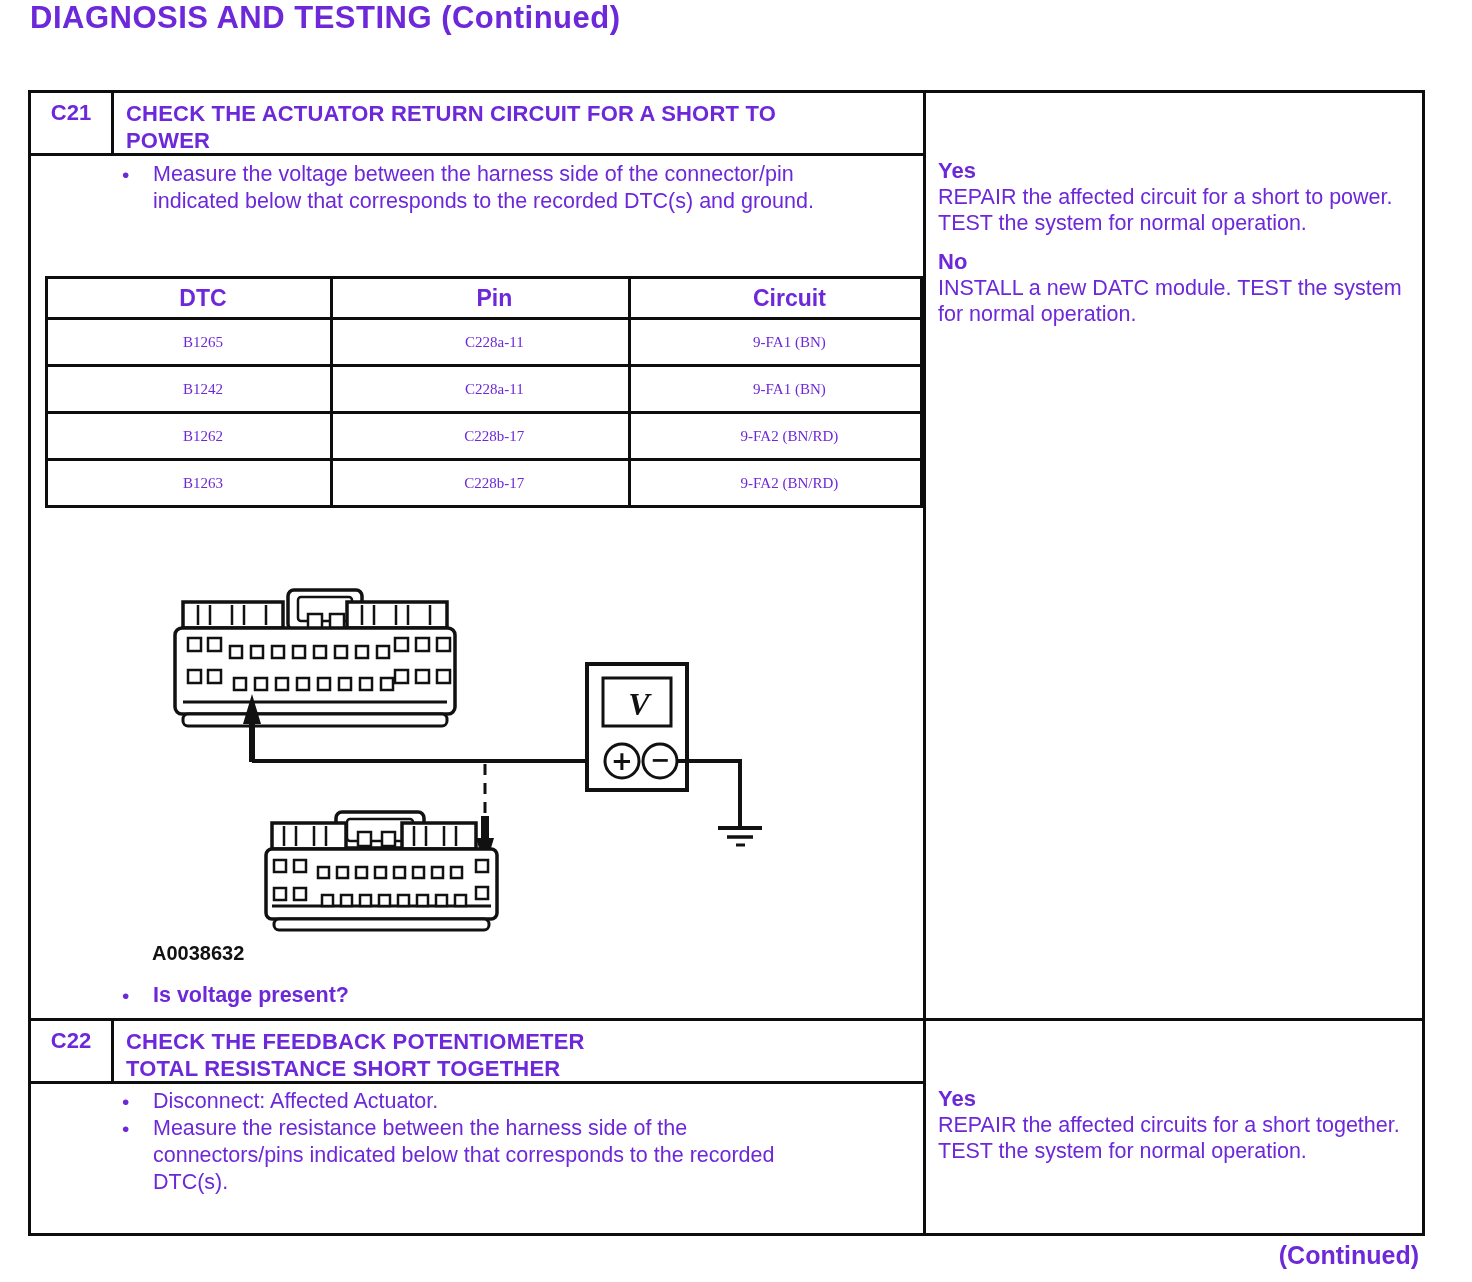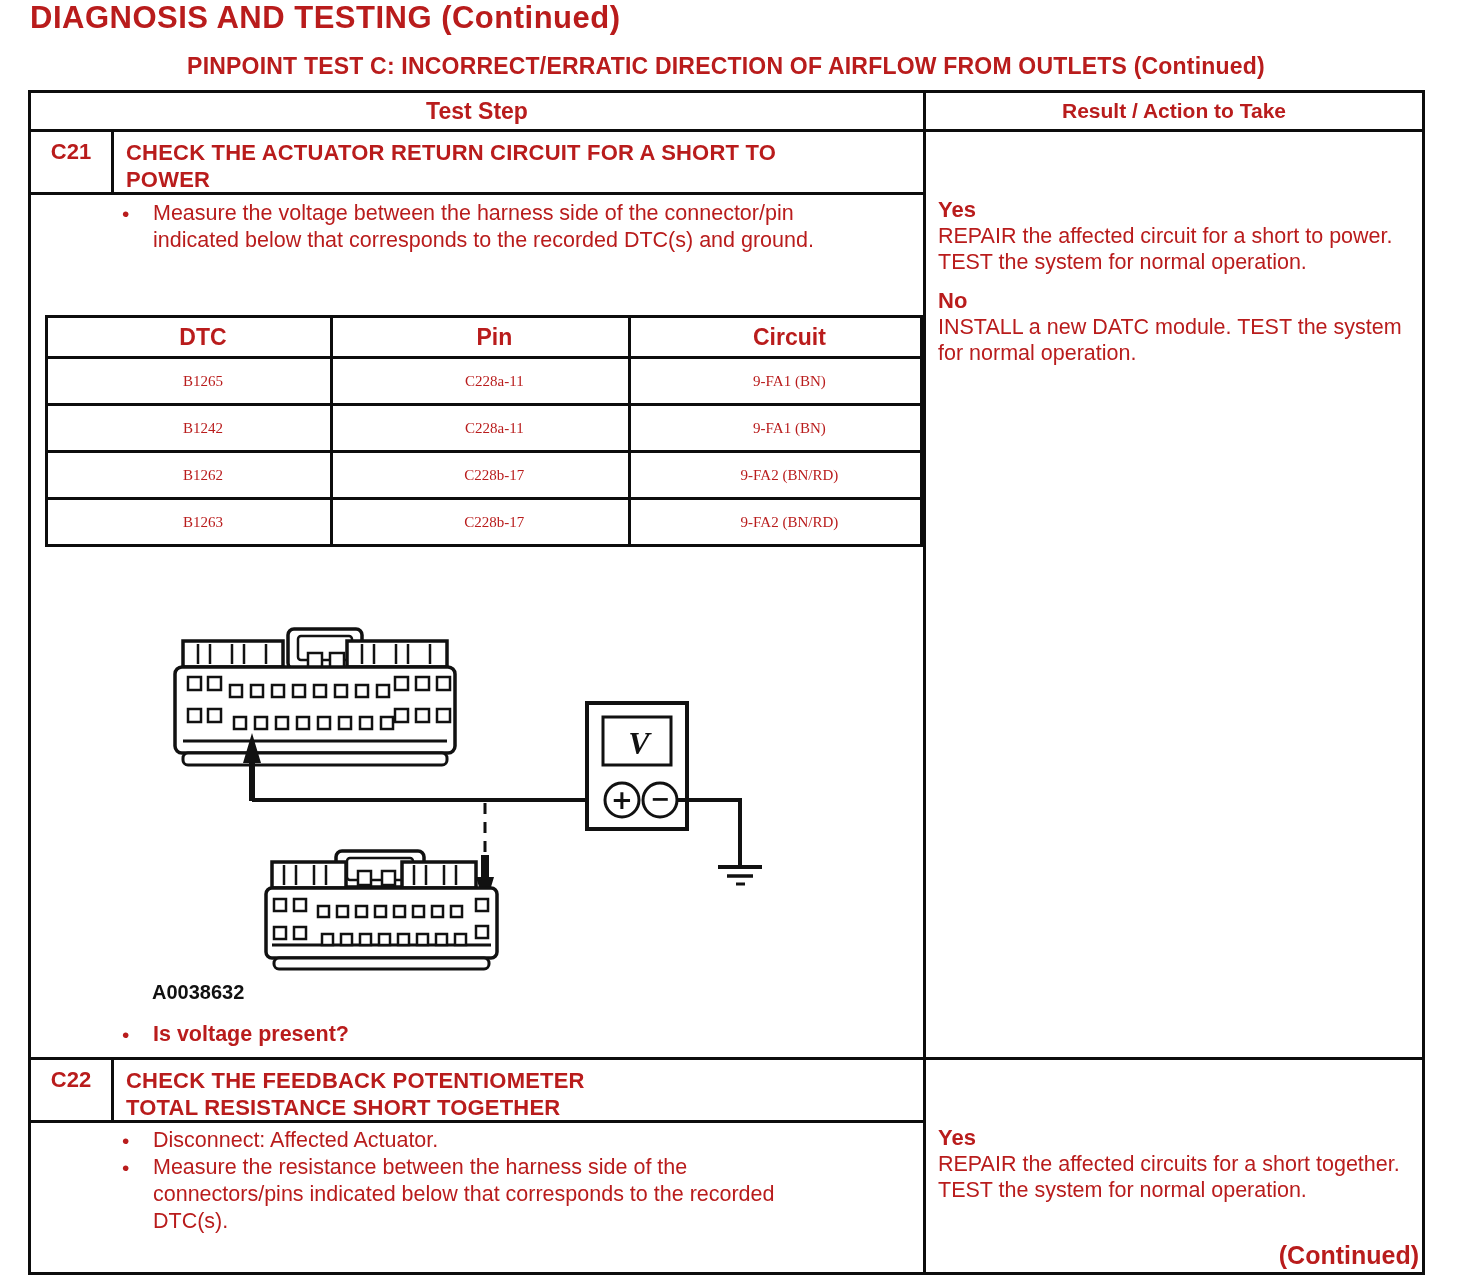--- a/index.html
+++ b/index.html
@@ -1,18 +1,18 @@
 <!DOCTYPE html>
 <html><head>
 <meta charset="utf-8">
 <style>
   html,body { margin:0; padding:0; background:#ffffff; }
   .page {
     position:relative; width:1472px; height:1282px; background:#ffffff;
-    font-family:"Liberation Sans", sans-serif; color:#b91c1c; overflow:hidden;
+    font-family:"Liberation Sans", sans-serif; color:#6d28d9; overflow:hidden;
   }
   .main-title {
     position:absolute; left:30px; top:0px; font-size:31px; font-weight:bold;
     letter-spacing:0.5px;
   }
   .sub-title {
     position:absolute; left:0; top:53px; width:1452px; text-align:center;
     font-size:23px; font-weight:bold; letter-spacing:0.2px;
   }
   .outer-table {
@@ -69,28 +69,23 @@
   svg .ln { stroke:#111; fill:none; }
   svg .fw { stroke:#111; fill:#ffffff; }
   svg .blk { fill:#111; stroke:none; }
 </style>
 </head>
 <body>
 
 <div class="page">
 
   <div class="main-title">DIAGNOSIS AND TESTING (Continued)</div>
-  <div class="sub-title">PINPOINT TEST C: INCORRECT/ERRATIC DIRECTION OF AIRFLOW FROM OUTLETS (Continued)</div>
 
   <div class="outer-table">
 
-    <div class="thead">
-      <div class="th-left">Test Step</div>
-      <div class="th-right">Result / Action to Take</div>
-    </div>
 
     <div class="block block-c21">
       <div class="block-left">
         <div class="title-row">
           <div class="id-cell">C21</div>
           <div class="title-cell">
             <span class="title-text-c21">CHECK THE ACTUATOR RETURN CIRCUIT FOR A SHORT TO POWER</span>
           </div>
         </div>
         <div class="cell-content">

